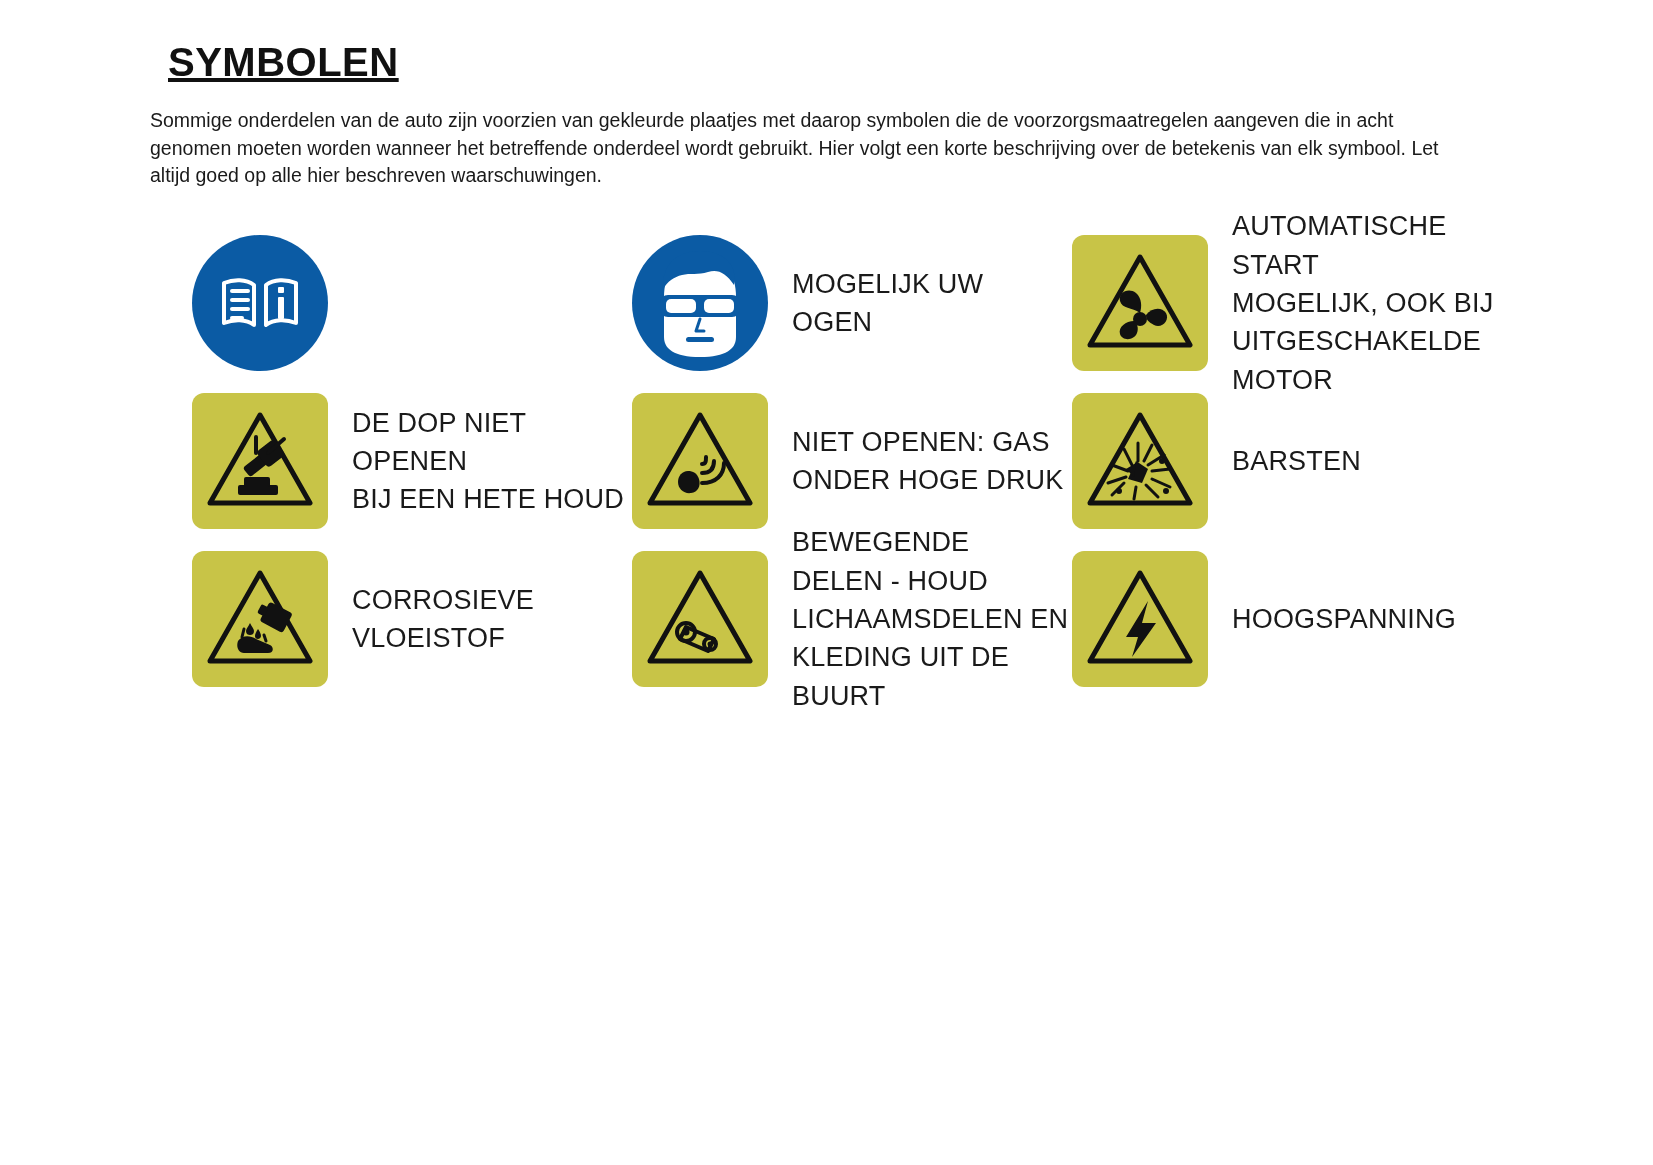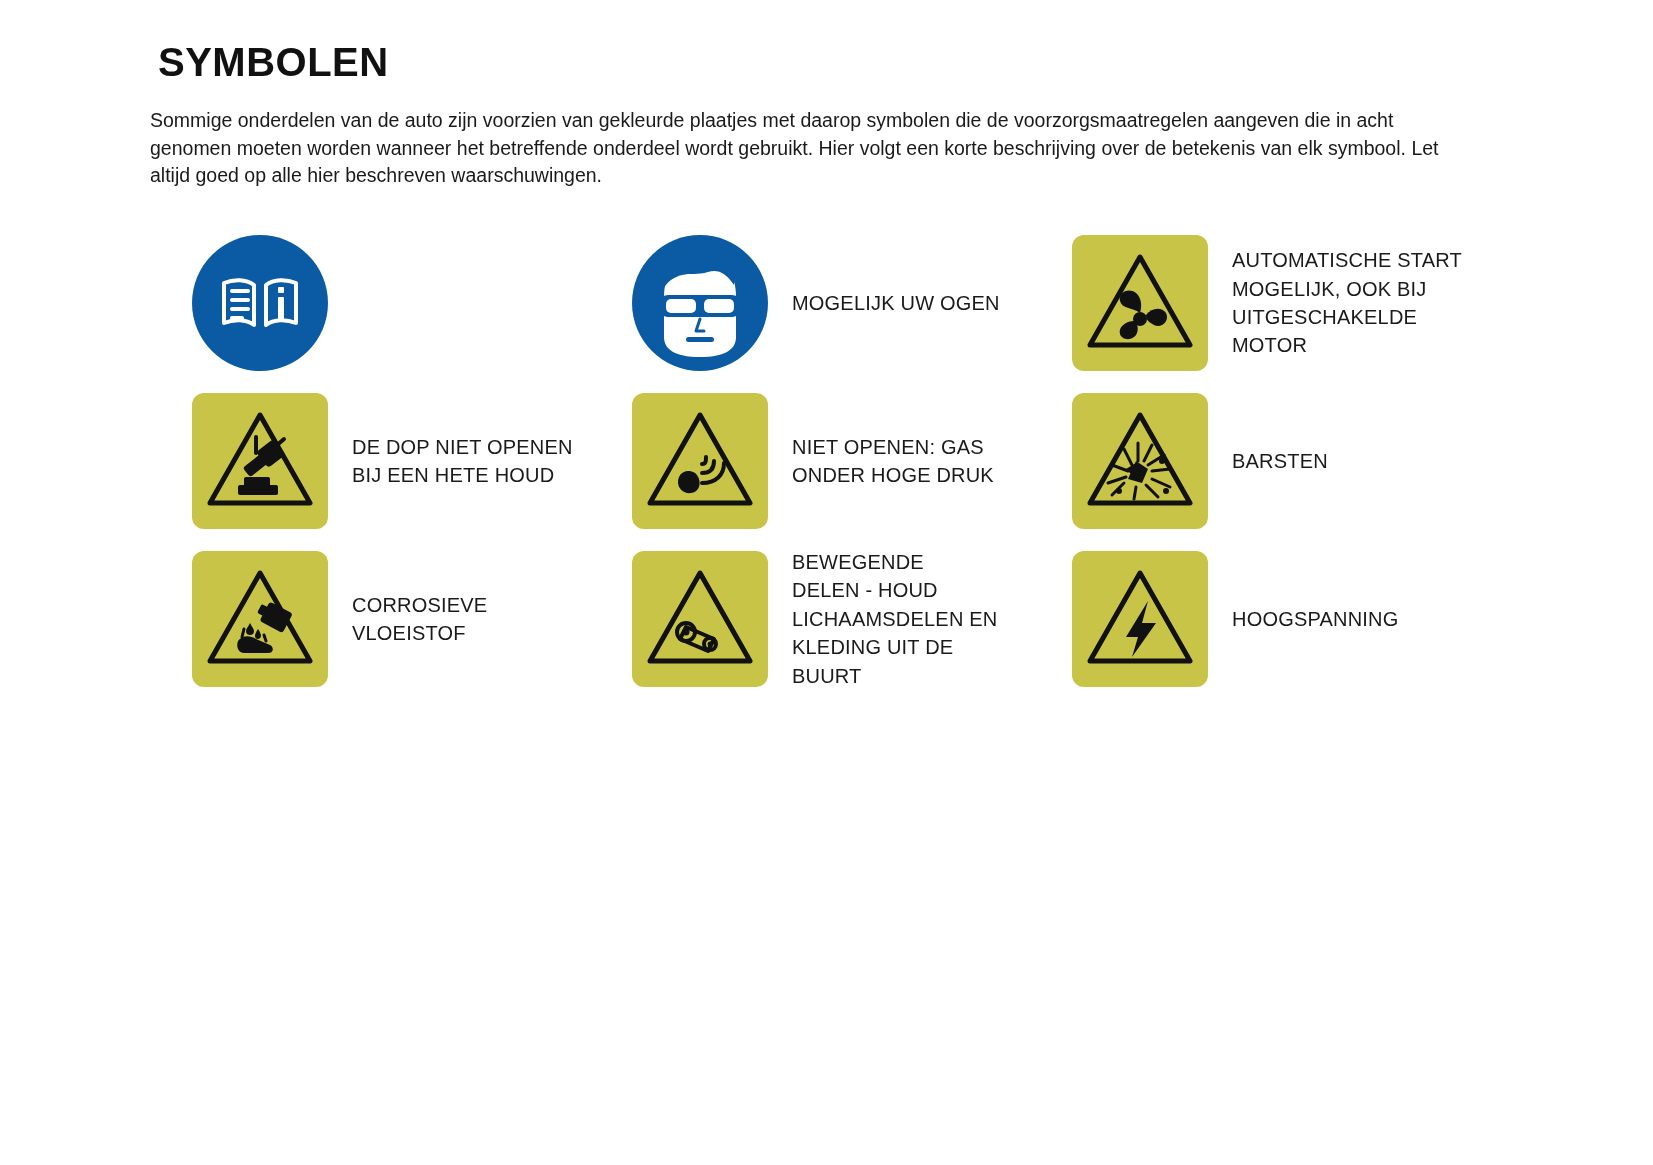--- a/index.html
+++ b/index.html
@@ -19,22 +19,23 @@
     position: relative;
     width: 1653px;
     height: 1165px;
     box-sizing: border-box;
     padding: 40px 150px 0 150px;
   }
   .page-title {
     font-size: 40px;
     font-weight: bold;
     letter-spacing: 0.5px;
-    margin: 0 0 22px 8px;
+    margin: 0 0 22px 18px;
     color: #111111;
+    text-decoration: underline;
   }
   .intro {
     font-size: 19.5px;
     line-height: 1.42;
     max-width: 1290px;
     margin: 0 0 34px 0;
     color: #1a1a1a;
   }
   .grid {
     display: grid;
@@ -50,21 +51,21 @@
   }
   .cell .icon-wrap {
     width: 140px;
     min-width: 140px;
     height: 140px;
     display: flex;
     align-items: center;
     justify-content: center;
   }
   .cell .label {
-    font-size: 20px;
+    font-size: 27px;
     line-height: 1.42;
     letter-spacing: 0.2px;
     margin-left: 22px;
     color: #1a1a1a;
     white-space: pre-line;
   }
   
   .circle-blue {
     width: 136px;
     height: 136px;

